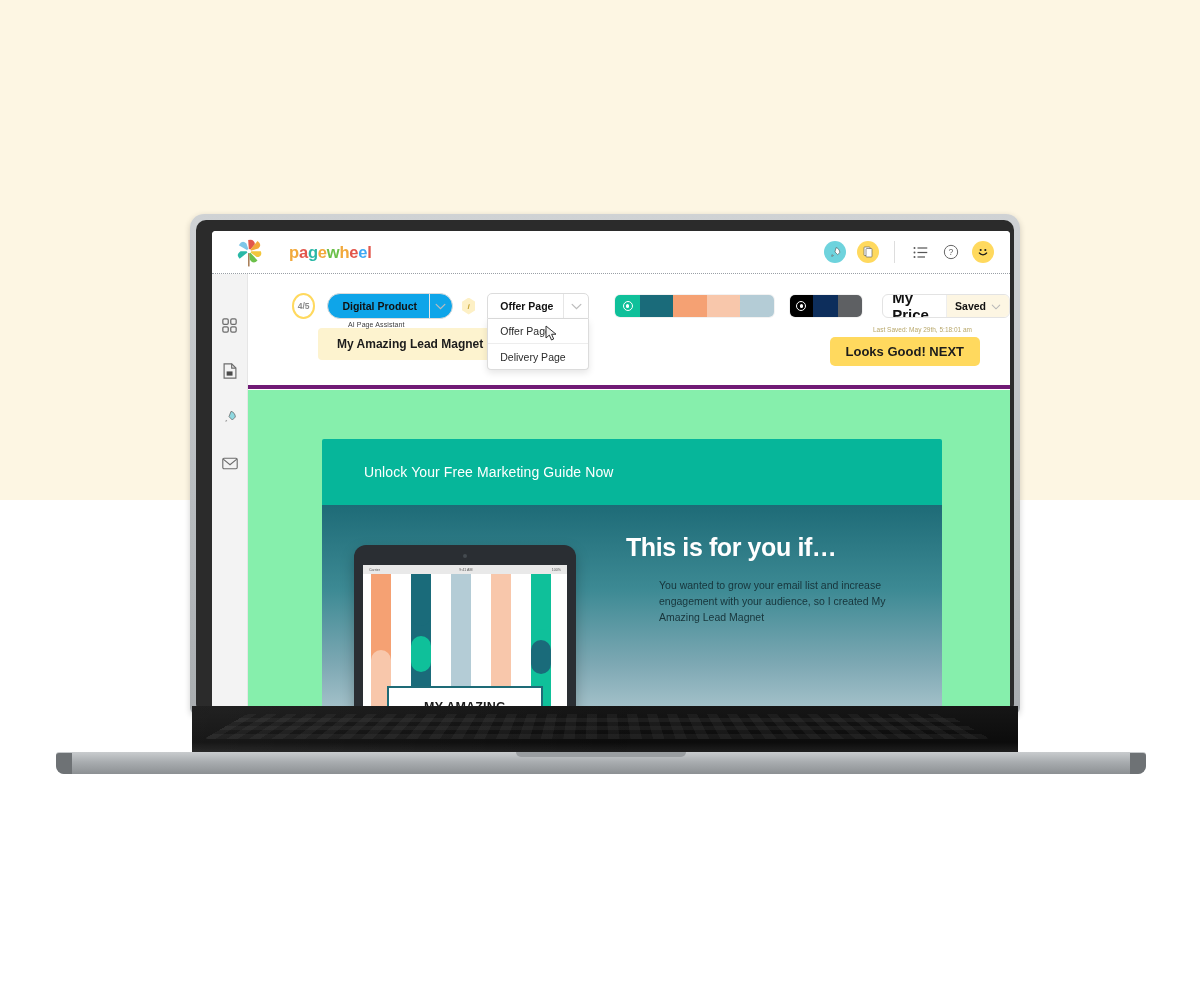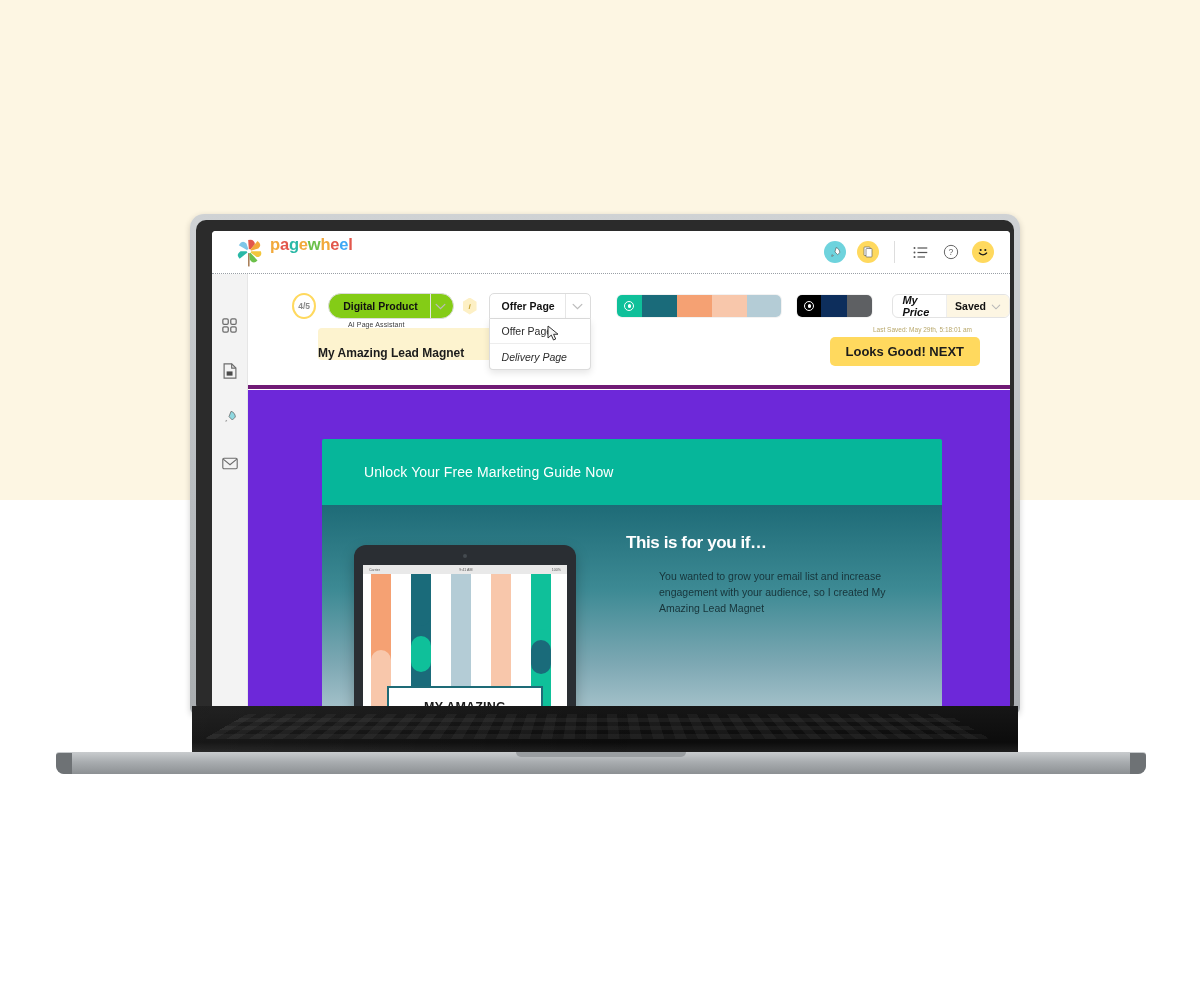--- a/index.html
+++ b/index.html
@@ -79,21 +79,21 @@
 
   
   .app-header {
     position: absolute; left: 0; top: 0; width: 798px; height: 42px;
     background: #fff; display: flex; align-items: center;
   }
   .header-divider {
     position: absolute; left: 0; top: 42px; width: 798px; height: 0;
     border-top: 1px dotted #9aa0a6;
   }
-  .logo-wrap { display:flex; gap:4px; margin-left: 20px; }
+  .logo-wrap { display:flex; align-items:center; gap:23px; margin-left: 20px; }
   .pinwheel { width: 34px; height: 34px; display:block; }
   .logo-text { font-size: 16.5px; font-weight: 700; letter-spacing: -.2px; }
   .logo-text span { display:inline; }
 
   .header-right { position:absolute; right: 16px; top: 0; height: 42px; display:flex; align-items:center; gap: 11px; }
   .circ-btn { width: 22px; height: 22px; border-radius: 50%; display:flex; align-items:center; justify-content:center; }
   .circ-cyan { background: #6ed3dd; }
   .circ-yellow { background: #ffd95e; }
   .hr-sep { width:1px; height: 22px; background: #ddd; margin: 0 4px; }
   .plain-ic { width: 20px; height: 20px; display:flex; align-items:center; justify-content:center; color:#555; }
@@ -112,21 +112,21 @@
     position: absolute; left: 36px; top: 43px; width: 762px; height: 115px;
     background: #fff; border-bottom: 4px solid #701a75;
   }
   .tb-row1 { position:absolute; left: 0; top: 18px; width: 762px; height: 28px; display:flex; align-items:center; }
   .step-badge {
     width: 26px; height: 26px; border-radius: 50%; border: 2px solid #ffd95e;
     display:flex; align-items:center; justify-content:center;
     font-size: 8.5px; color: #8a8a8a; font-weight: 600; margin-left: 44px;
   }
   .select-pill {
-    height: 26px; border: 1px solid #dcdcdc; border-radius: 13px; background:#84cc16;
+    height: 26px; border: 1px solid #dcdcdc; border-radius: 13px; background:#0ea5e9;
     display:flex; align-items:center; padding: 0 2px 0 14px; margin-left: 12px;
     font-size: 10.5px; font-weight: 700; color:#111;
   }
   .sel-label { white-space: nowrap; }
   .sel-div { width:1px; height: 24px; background:#e6e6e6; margin-left: 12px; }
   .chev { width: 20px; display:flex; align-items:center; justify-content:center; color:#b5b5b5; }
   .info-hex {
     width: 15px; height: 17px; margin-left: 9px;
     background: #fdf0c5;
     clip-path: polygon(50% 0%, 100% 25%, 100% 75%, 50% 100%, 0% 75%, 0% 25%);
@@ -143,86 +143,86 @@
   .page-menu {
     position:absolute; left:0; top: 26px; width: 102px; background:#fff;
     border: 1px solid #dcdcdc; border-top: none; border-radius: 0 0 4px 4px;
     box-shadow: 0 3px 7px rgba(0,0,0,.10); z-index: 6;
   }
   .page-menu-item {
     height: 25px; display:flex; align-items:center; padding-left: 12px;
     font-size: 10.5px; color:#2b2b2b;
     border-bottom: 1px solid #ededed;
   }
-  .page-menu-item:last-child { border-bottom:none;font-style:italic; }
+  .page-menu-item:last-child { border-bottom:none; }
   .cursor-arrow { position:absolute; left: 58px; top: 32px; z-index: 9; }
 
   .swatch-group {
     display:flex; height: 22px; border-radius: 5px; overflow:hidden; margin-left: 26px;
     box-shadow: 0 0 0 1px rgba(0,0,0,.05);
   }
   .sw { width: 38px; height: 22px; }
   .sw-first { width: 28px; display:flex; align-items:center; justify-content:center; }
   .radio-dot { width: 10px; height: 10px; border-radius:50%; border: 1.6px solid #fff; display:flex; align-items:center; justify-content:center; }
   .radio-dot i { width: 3.5px; height:3.5px; background:#fff; border-radius:50%; display:block; }
   .swatch-group-2 { margin-left: 16px; }
   .sw2 { width: 28px; height: 22px; }
 
   .price-pill {
     height: 24px; display:flex; align-items:stretch; margin-left: 20px;
     border: 1px solid #e3e3e3; border-radius: 6px; overflow:hidden; background:#fff;
   }
-  .price-label { display:flex; align-items:center; padding: 0 9px; font-size: 11px; font-weight: 700; color:#111;font-style:italic; }
+  .price-label { display:flex; align-items:center; padding: 0 9px; font-size: 15px; font-weight: 700; color:#111; }
   .price-value { display:flex; align-items:center; gap:5px; padding: 0 8px; background:#fdf6e3; font-size: 10.5px; font-weight: 700; color:#111; border-left:1px solid #eee; }
 
   
   .tb-row2 { position:absolute; left: 0; top: 52px; width: 762px; height: 40px; }
   .ai-field {
     position:absolute; left: 70px; top: 2px; width: 195px; height: 32px;
     background: #fdf3cf; border-radius: 4px;
-    display:flex; align-items:flex-end; padding-left: 0;
+    display:flex; align-items:center; padding-left: 19px;
   }
   .ai-field-label {
     position:absolute; left: 96px; top: -5px;
     background: transparent; padding: 0 4px; font-size: 7px; color: #3d3d3d; letter-spacing: .1px;
   }
   .ai-field-value { font-size: 12px; font-weight: 700; color: #1c1c1c; }
 
   .saved-text {
     position:absolute; right: 38px; top: 0px; font-size: 6.5px; color: #b9a86b; white-space: nowrap;
   }
   .next-btn {
     position:absolute; right: 30px; top: 11px;
     background:#ffd95e; border-radius: 5px; padding: 7px 16px;
     font-size: 13px; font-weight: 700; color:#1c1c1c; white-space:nowrap;
   }
 
   
   .canvas {
     position: absolute; left: 36px; top: 159px; width: 762px; height: 338px;
-    background: #6d28d9; overflow: hidden;
+    background: #86efac; overflow: hidden;
   }
   .site { position:absolute; left: 74px; top: 49px; width: 620px; height: 290px; overflow:hidden;
           border-radius: 2px; }
   .hero-bar {
     height: 66px; background: #06b69a; display:flex; align-items:center; justify-content:space-between;
     padding: 0 26px 0 42px;
   }
   .hero-headline { color:#fff; font-size: 14px; font-weight: 500; letter-spacing:.1px; }
   .hero-cta {
     background: #f5a173; color:#fff; font-size: 11.5px; font-weight: 500;
     padding: 11px 26px; border-radius: 22px; white-space: nowrap;
   }
   .hero-body {
     height: 224px;
     background: linear-gradient(180deg, #1e6b77 0%, #3d8a94 38%, #7fa9b4 72%, #b6cdd4 100%);
     position: relative;
   }
   .body-text { position:absolute; left: 304px; top: 28px; width: 270px; }
-  .body-title { color:#fff; font-size: 17px; font-weight: 700; letter-spacing:-.4px; margin-bottom: 16px; }
+  .body-title { color:#fff; font-size: 25px; font-weight: 700; letter-spacing:-.4px; margin-bottom: 16px; }
   .body-p { color:#17343a; font-size: 10.5px; line-height: 1.52; margin-bottom: 13px; margin-left: 33px; }
 
   
   .tablet {
     position:absolute; left: 32px; top: 40px; width: 222px; height: 210px;
     background: #2a2e33; border-radius: 12px 12px 0 0;
     box-shadow: 0 6px 14px rgba(0,0,0,.25);
   }
   .tablet-cam { position:absolute; left:50%; top: 9px; width: 4px; height:4px; margin-left:-2px; border-radius:50%; background:#444a50; }
   .tablet-screen {

